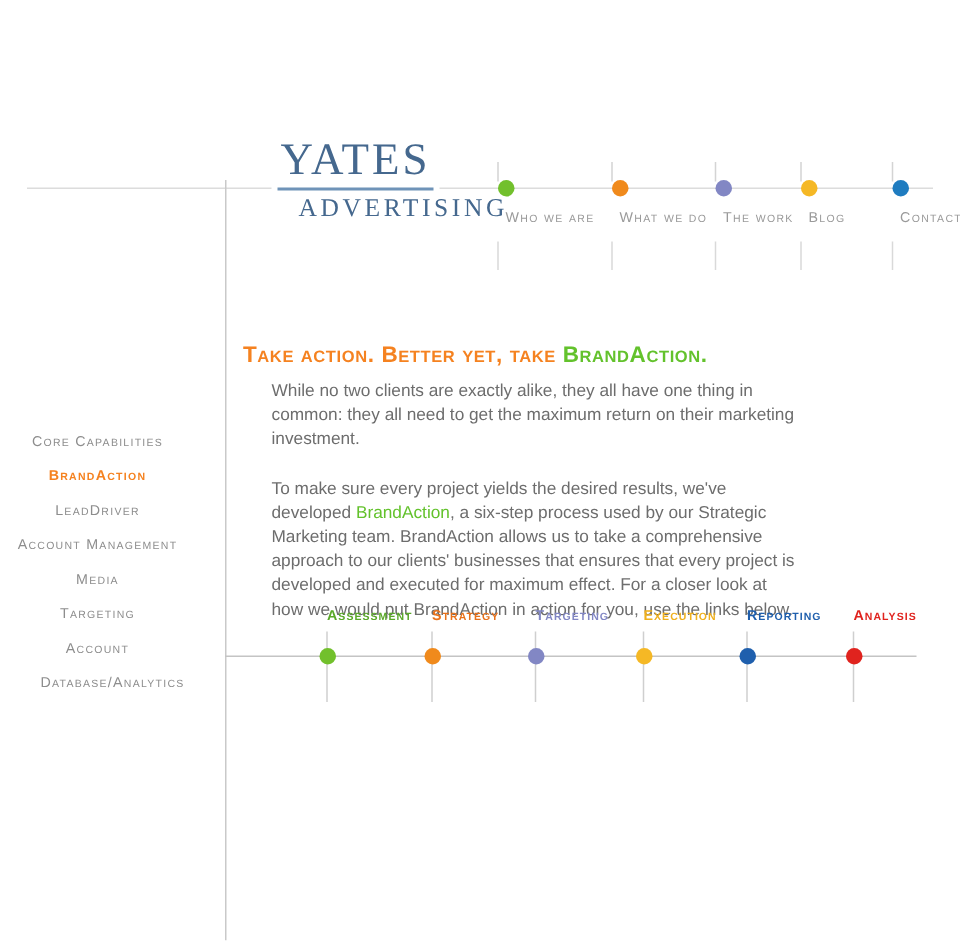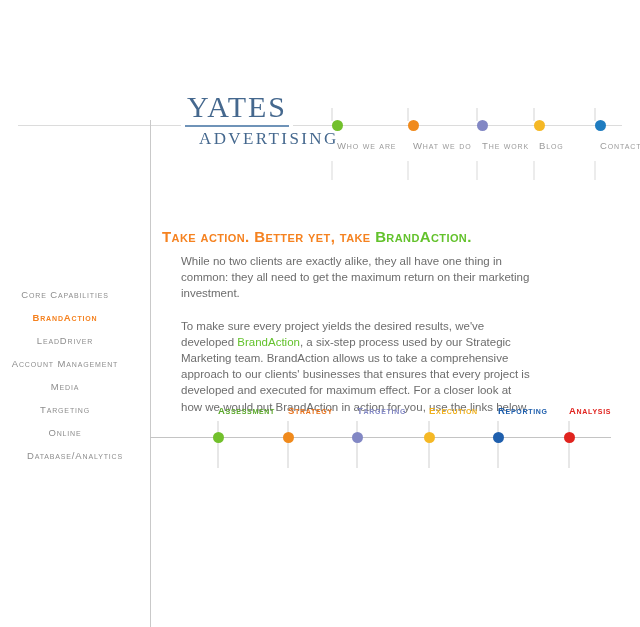--- a/index.html
+++ b/index.html
@@ -279,21 +279,21 @@
     <p><span>To make sure every project yields the desired results, we've developed </span><span class="brandlink">BrandAction</span><span>, a six-step process used by our Strategic Marketing team. BrandAction allows us to take a comprehensive approach to our clients' businesses that ensures that every project is developed and executed for maximum effect. For a closer look at how we would put BrandAction in action for you, use the links below.</span></p>
   </div>
 
   <div class="sidebar" id="sidebar">
       <div class="side-item" style="padding-right: 10px;"><span>Core Capabilities</span></div>
       <div class="side-item active" style="padding-right: 10px;"><span>BrandAction</span></div>
       <div class="side-item" style="padding-right: 10px;"><span>LeadDriver</span></div>
       <div class="side-item" style="padding-right: 10px;"><span>Account Management</span></div>
       <div class="side-item" style="padding-right: 10px;"><span>Media</span></div>
       <div class="side-item" style="padding-right: 10px;"><span>Targeting</span></div>
-      <div class="side-item" style="padding-right: 10px;"><span>Online</span></div>
+      <div class="side-item" style="padding-right: 10px;"><span>Account</span></div>
       <div class="side-item" style="padding-right: 10px; padding-left: 20px;"><span>Database/Analytics</span></div>
     </div>
 
   <div class="process" id="process">
     <div class="process-line"></div>
   <div class="step" style="left: 68px; width: 0px;">
         <div class="step-label" style="color:#5aa829;transform:translateX(-50%);">Assessment</div>
         <div class="step-tick-up"></div>
         <div class="step-dot" style="background:#72c02c"></div>
         <div class="step-tick-down"></div>

